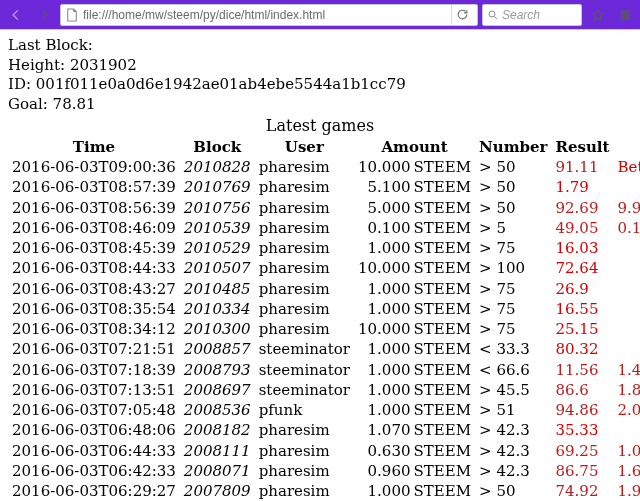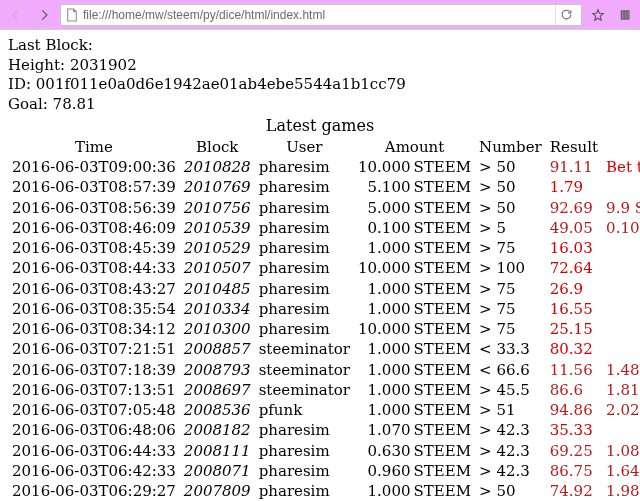--- a/index.html
+++ b/index.html
@@ -9,21 +9,21 @@
     font-size: 15px;
     color: #000;
     background: #fff;
     width: 640px;
   }
   .toolbar {
     display: flex;
     align-items: center;
     gap: 4px;
     padding: 2px 4px;
-    background: #f0abfc;
+    background: #6d28d9;
     border-bottom: 1px solid #d0d0d0;
     font-family: sans-serif;
     font-size: 13px;
     height: 30px;
   }
   .tb-btn {
     width: 24px; height: 24px;
     display: flex; align-items: center; justify-content: center;
     color: #5a5a5a;
     cursor: pointer;
@@ -56,21 +56,21 @@
     padding:0 4px;
     font-size:12px;
     font-style: italic;
     color:#9a9a9a;
   }
   .searchbar svg { width:12px; height:12px; stroke:#8a8a8a; fill:none; stroke-width:2; margin-right:3px;}
   .content { padding: 6px 8px; }
   .info-line { line-height: 1.3; }
   .subtitle { text-align: center; font-weight: normal; margin-top: 2px; font-size: 16px;}
   table { border-collapse: collapse; width: 100%; margin-top: 2px; }
-  th { font-weight: normal; text-align: center; padding: 1px 4px; }
+  th { font-weight: bold; text-align: center; padding: 1px 4px; }
   td { padding: 0 4px; white-space: nowrap; line-height: 1.35; }
   td.time { text-align:left; }
   td.block { text-align:left;font-style:italic; }
   td.user { text-align:left; }
   td.amount { text-align:right; padding-right: 2px;}
   td.unit { text-align:left; padding-left:1px;}
   td.number { text-align:left; }
   td.result { text-align:left; }
   td.won { text-align:left; }
   .green { color: #b91c1c; }
@@ -96,20 +96,27 @@
           <path d="M2 1 h7 l3 3 v11 h-10 z M9 1 v3 h3"></path>
         </svg>
     </span>
     <span class="url-text">file:///home/mw/steem/py/dice/html/index.html</span>
     <span class="reload">
       <svg viewBox="0 0 24 24" style="width:13px;height:13px;stroke:#6a6a6a;fill:none;stroke-width:2;">
           <path d="M20 12 a8 8 0 1 1 -2.3 -5.6 M20 4 v5 h-5"></path>
         </svg>
     </span>
   </div>
+  <div class="searchbar">
+    <svg viewBox="0 0 24 24">
+        <circle cx="10" cy="10" r="6"></circle>
+        <path d="M15 15 L20 20"></path>
+      </svg>
+    <span>Search</span>
+  </div>
   <div class="tb-btn">
     <svg viewBox="0 0 24 24">
         <path d="M12 3 L14.5 9 L21 9.5 L16 14 L17.5 21 L12 17.5 L6.5 21 L8 14 L3 9.5 L9.5 9 Z"></path>
       </svg>
   </div>
   <div class="tb-btn" style="margin-right:-2px;">
     <svg viewBox="0 0 24 24">
         <rect x="4" y="5" width="3" height="14"></rect>
         <rect x="9" y="5" width="3" height="14"></rect>
         <rect x="14" y="5" width="3" height="14"></rect>

